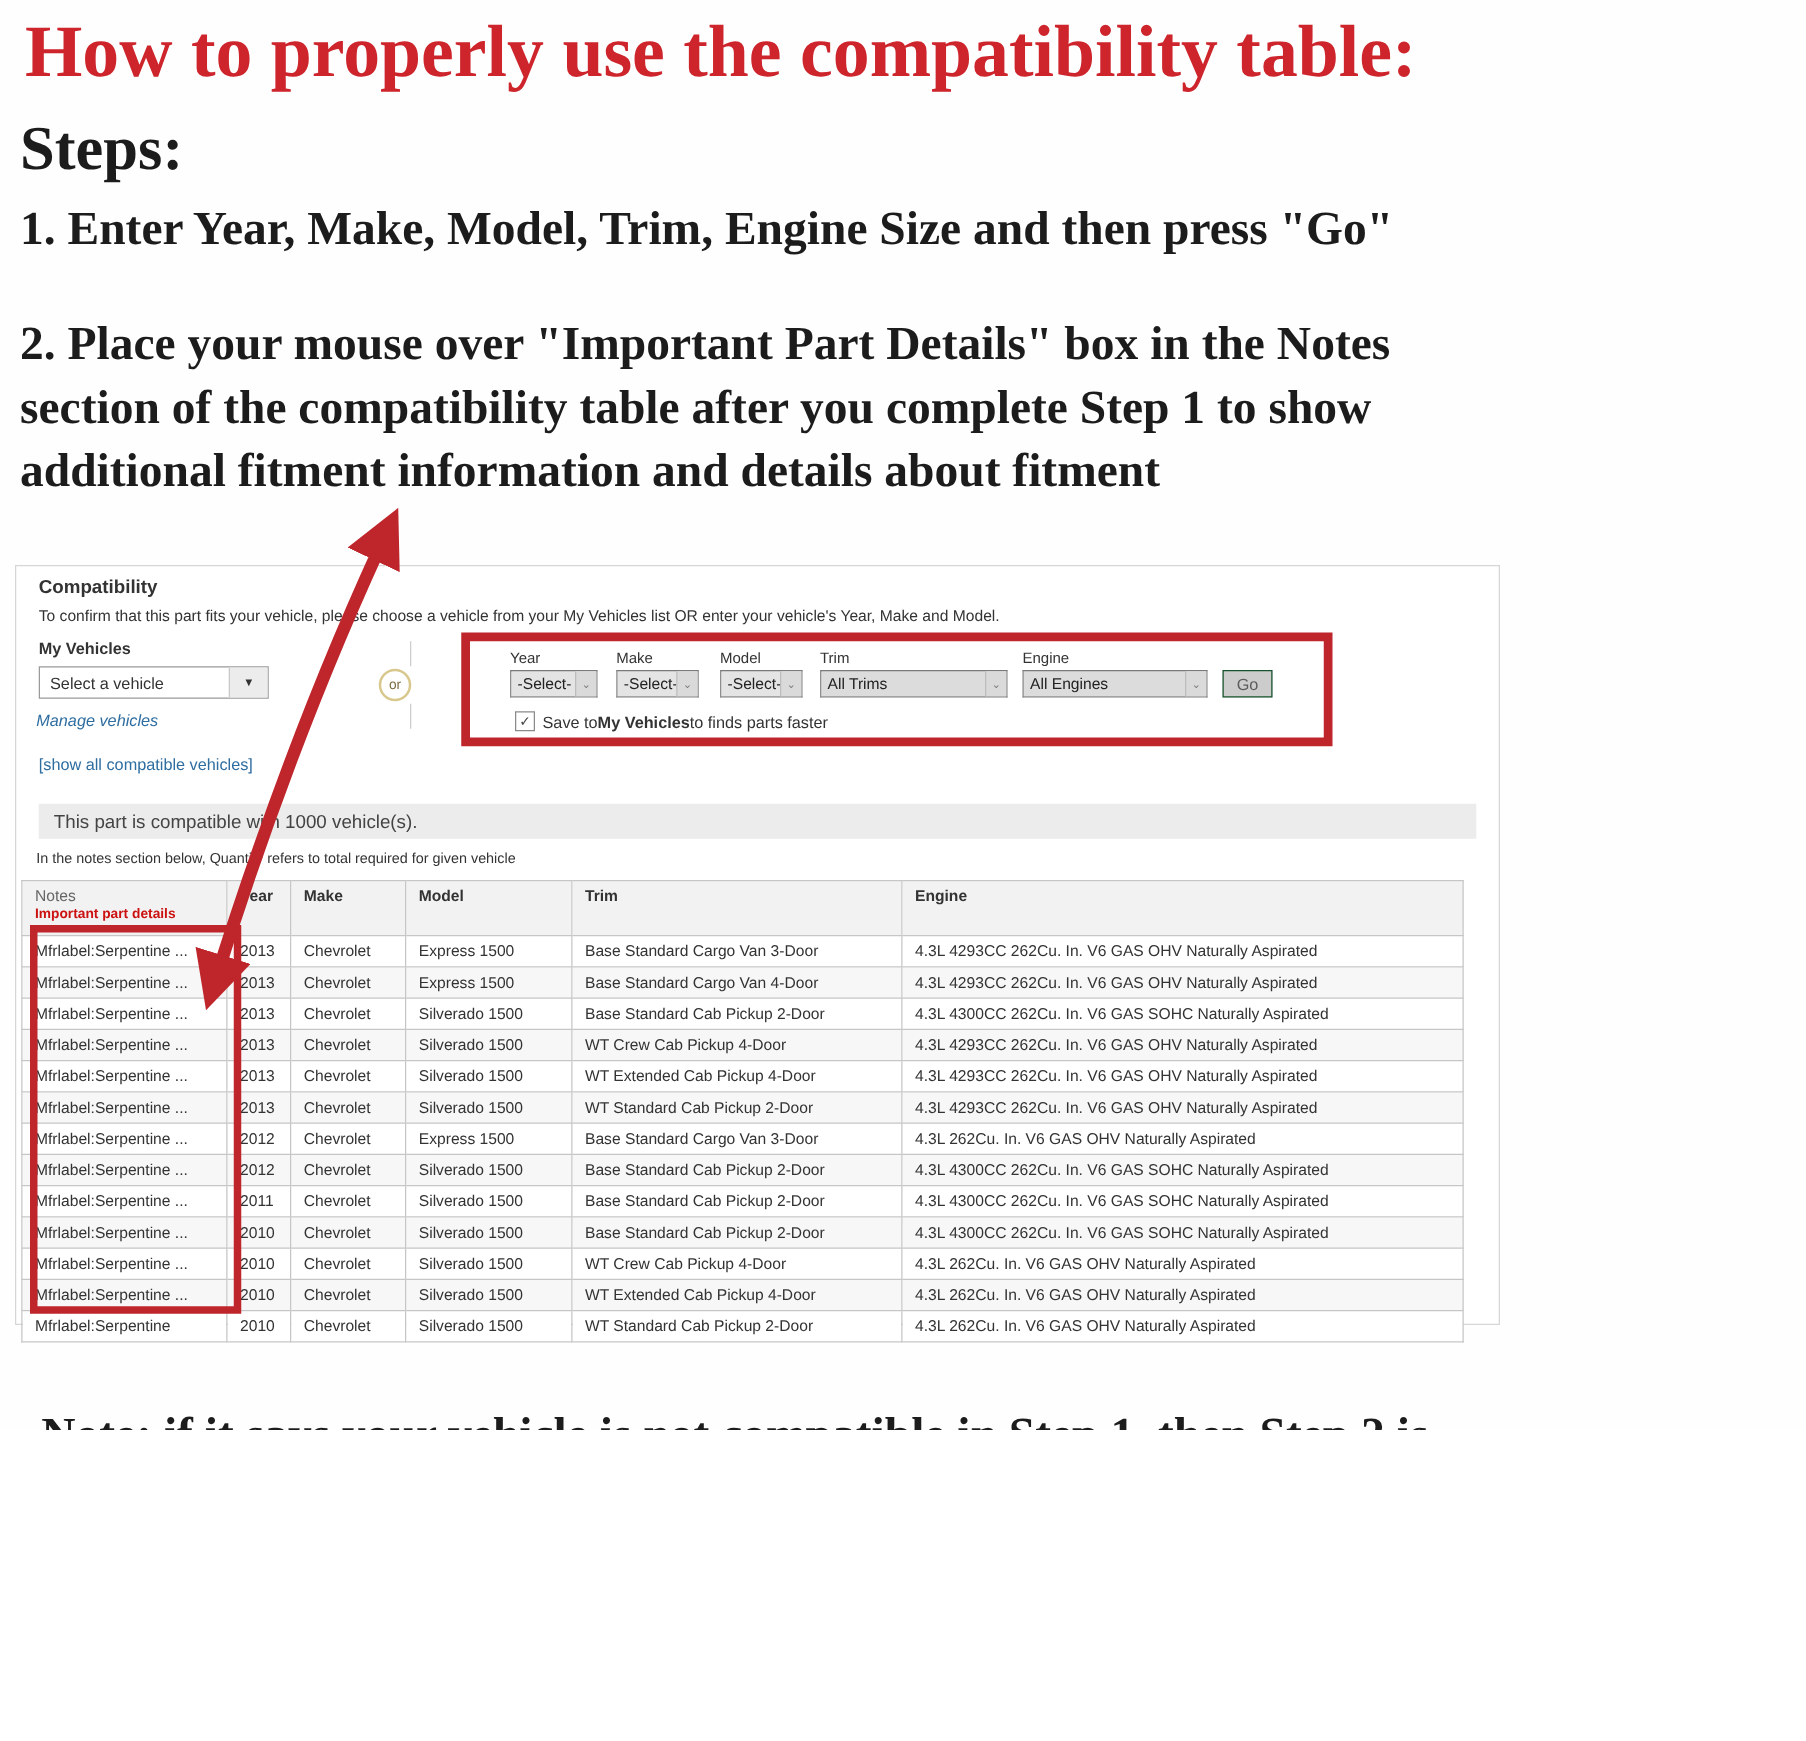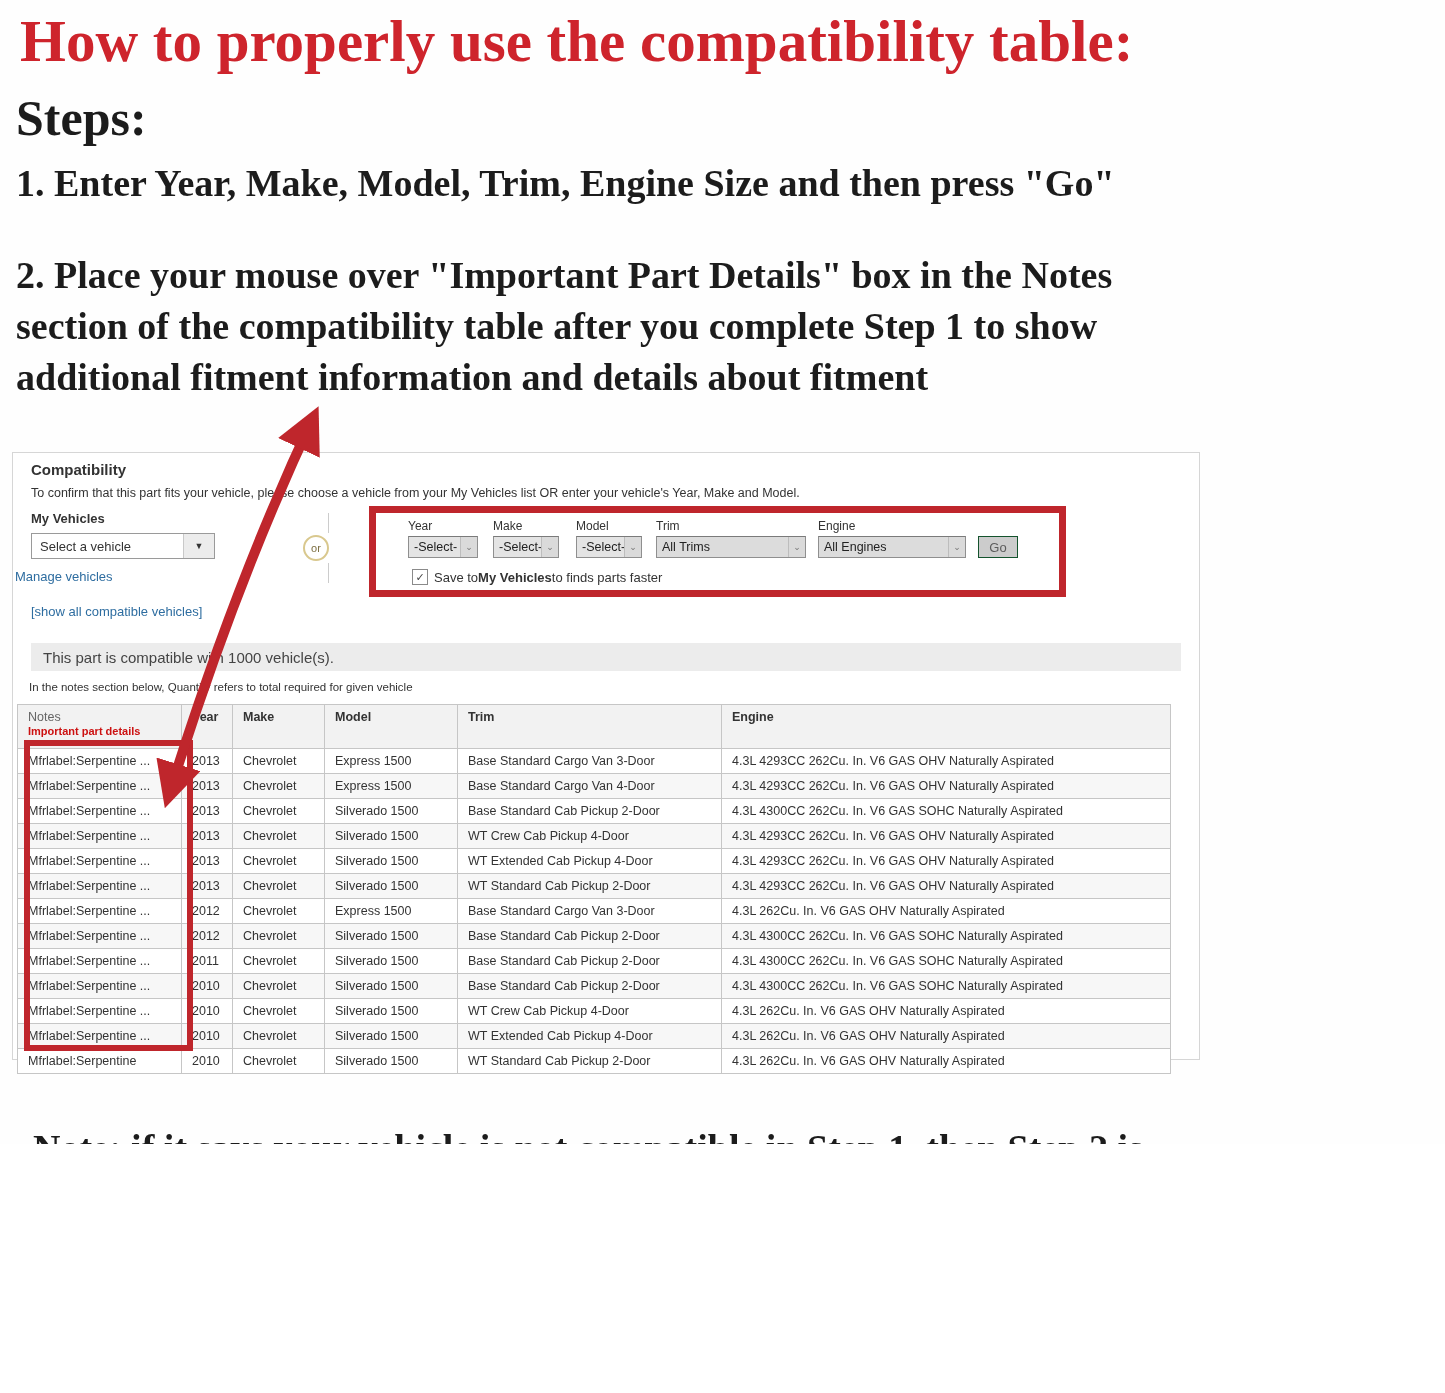--- a/index.html
+++ b/index.html
@@ -22,21 +22,21 @@
          border:1px solid #d6d6d6;color:#333;}
   #panel .title{left:18px;top:8px;font-size:15px;font-weight:bold;color:#333;}
   #panel .desc{left:18px;top:33px;font-size:12.5px;color:#333;}
   .mv-label{left:18px;top:58px;font-size:13px;font-weight:bold;}
   .vehicle-select{left:18px;top:80px;width:184px;height:26px;border:1px solid #9a9a9a;
         background:#fff;display:flex;align-items:center;box-sizing:border-box;}
   .vehicle-select .txt{flex:1;padding-left:8px;font-size:13px;color:#333;}
   .vehicle-select .arr{width:30px;text-align:center;font-size:9px;color:#333;background:#ececec;
         align-self:stretch;display:flex;align-items:center;justify-content:center;border-left:1px solid #c9c9c9;}
   .blue-link{font-size:13px;color:#2e6da0;cursor:pointer;text-decoration:none;}
-  #manage-link{left:2px;top:116px;}
+  #manage-link{left:16px;top:116px;font-style:italic;}
   #showall-link{left:18px;top:151px;}
 
   .or-line{width:1px;background:#cccccc;left:315px;}
   .or-circle{left:290px;top:82px;width:26px;height:26px;border:2px solid #d9c88e;border-radius:50%;
         box-sizing:border-box;background:#fff;display:flex;align-items:center;justify-content:center;
         font-size:11px;color:#7d6f42;}
 
   .field-label{font-size:12px;color:#333;}
   .sel{border:1px solid #8f8f8f;border-top-color:#7a7a7a;background:#e4e4e4;height:22px;
        display:flex;align-items:center;box-sizing:border-box;}

